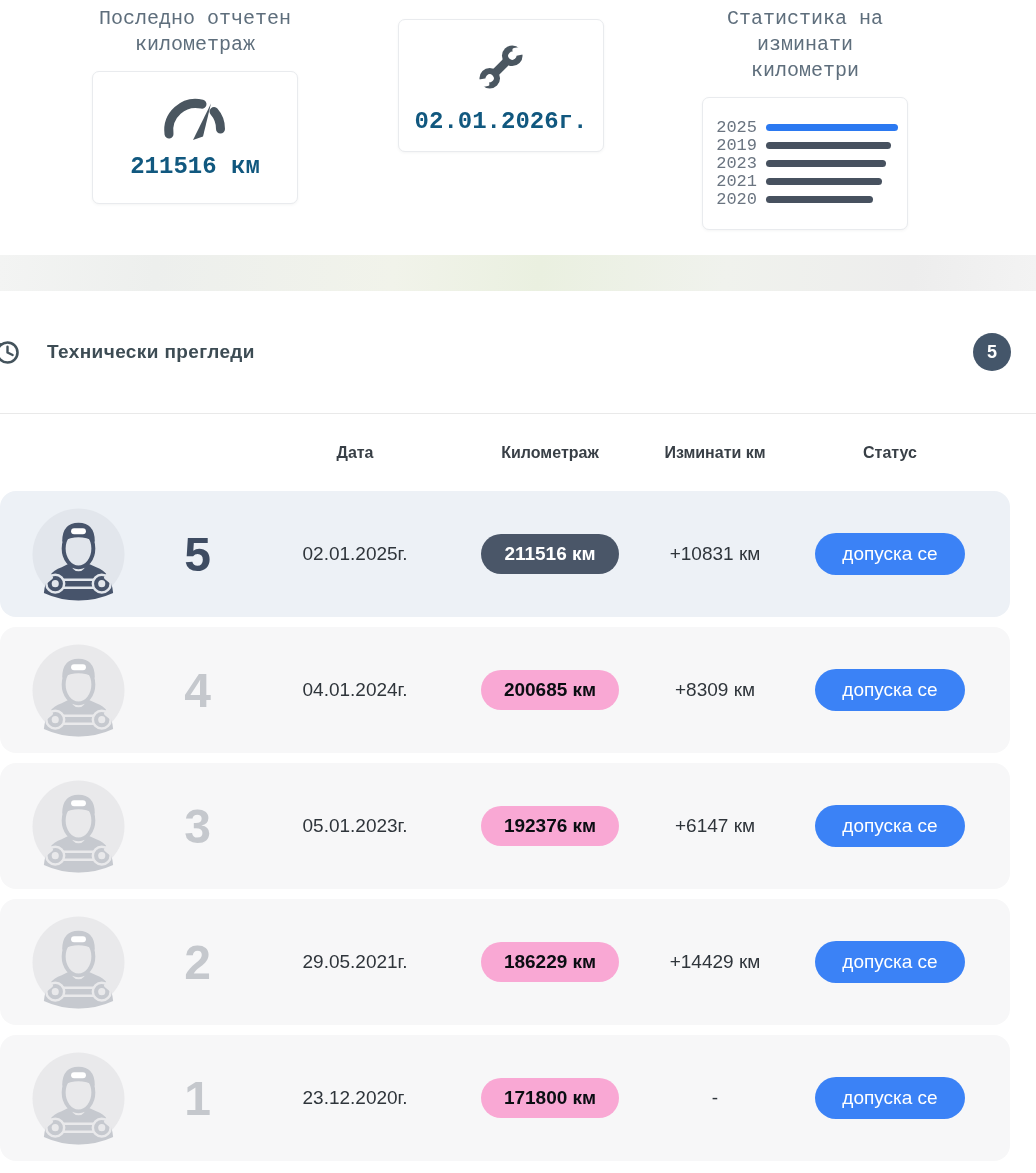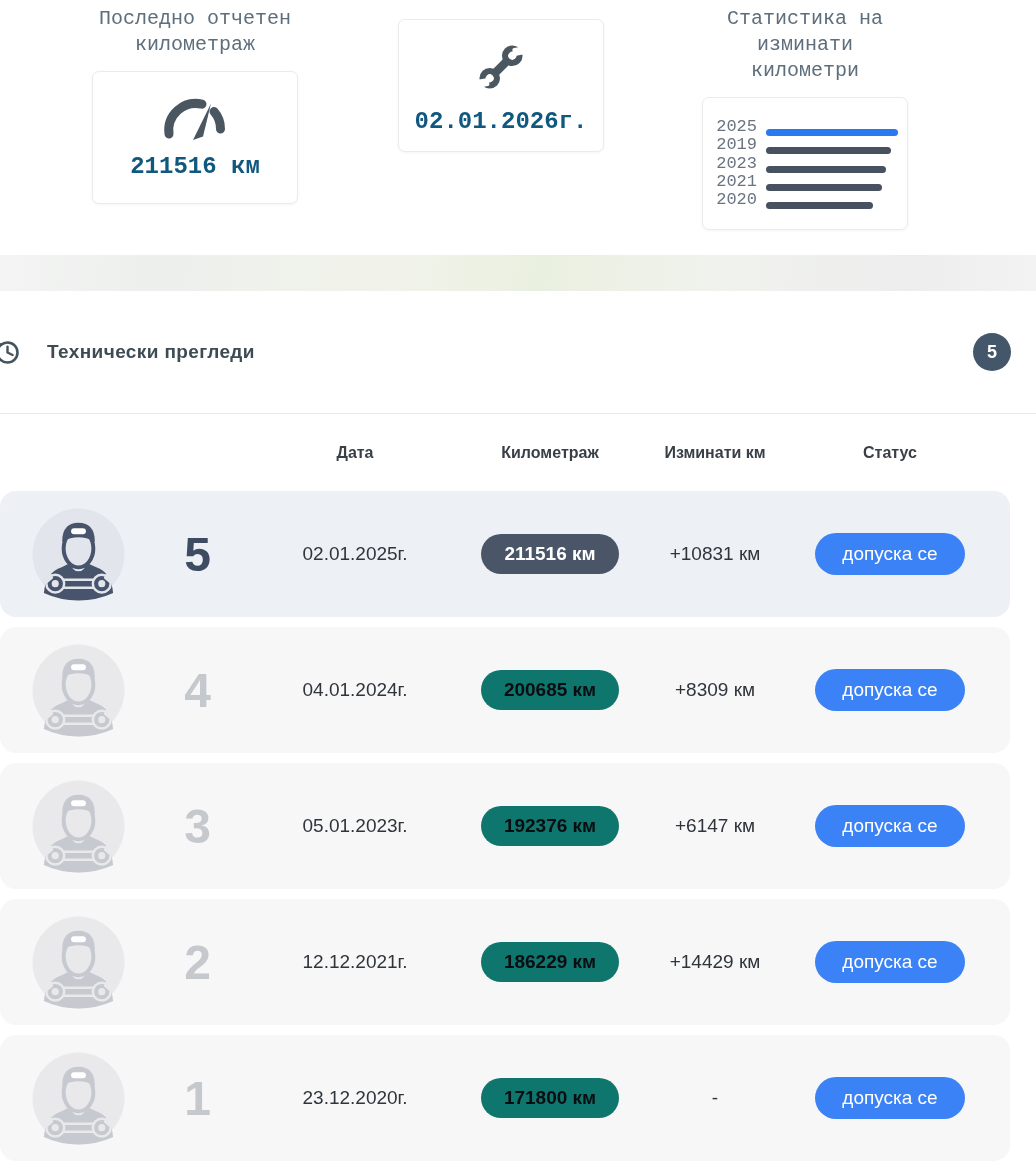--- a/index.html
+++ b/index.html
@@ -10,21 +10,21 @@
   .cardgroup{position:absolute;top:6px;width:206px;text-align:center;font-family:Liberation Mono, monospace;}
   #g1{left:92px}#g2{left:398px}#g3{left:702px}
   .card-title{font-size:20px;line-height:26px;color:#5e6e7c;}
   .card{margin-top:13px;height:133px;background:#fff;border:1px solid #e9ebee;border-radius:7px;
         box-shadow:0 1px 3px rgba(40,50,60,.05);box-sizing:border-box;
         display:flex;flex-direction:column;align-items:center;justify-content:center;}
   .card-value{font-size:24px;font-weight:bold;color:#11587f;margin-top:11px;white-space:nowrap;}
 
   
   .chart{width:100%;box-sizing:border-box;padding:0 8px;}
-  .crow{display:flex;align-items:flex-end;height:18.2px;}
+  .crow{display:flex;align-items:center;height:18.2px;}
   .cyear{width:46px;text-align:right;font-size:17px;color:#6a7480;flex:none;}
   .cbar{height:7px;border-radius:4px;margin-left:9px;flex:none;}
 
   
   .band{height:36px;background:linear-gradient(95deg,#f3f4f3 0%,#edefed 15%,#f1f3ea 38%,#eaf0e0 52%,#f0f2ed 70%,#ededed 88%,#f3f3f3 100%);}
 
   
   .shead{height:122px;display:flex;align-items:center;border-bottom:1px solid #e9e9e9;}
   .clockwrap{margin-left:-7px;flex:none;display:flex;}
   .stitle{font-size:19px;font-weight:bold;color:#3d4c54;margin-left:27px;letter-spacing:.4px;}
@@ -37,21 +37,21 @@
   .th{font-size:16px;font-weight:bold;color:#383f46;text-align:center;white-space:nowrap;}
 
   .row{height:126px;border-radius:16px;background:#f7f7f8;margin-bottom:10px;
        --icon:#c6c9cf;--circle:#e9e9eb;--numcolor:#c5c8cd;}
   .row.active{background:#edf1f6;--icon:#47546b;--circle:#e2e6ec;--numcolor:#3e4c62;}
   .avwrap{padding-left:32px;}
   svg.avatar{width:93px;height:93px;display:block;}
   .rnum{font-size:48px;font-weight:bold;color:var(--numcolor);text-align:center;}
   .rdate,.rdelta{font-size:19px;color:#2f353b;text-align:center;white-space:nowrap;}
   .pill{justify-self:center;padding:9px 23px;border-radius:21px;font-size:19px;font-weight:bold;
-        background:#0f766e;color:#0a0d12;white-space:nowrap;}
+        background:#f9a8d4;color:#0a0d12;white-space:nowrap;}
   .row.active .pill{background:#4a5668;color:#fff;}
   .rstatus{justify-self:center;}
   .btn{height:42px;padding:0 27px;border:none;border-radius:21px;background:#3b82f6;color:#fff;
        font-size:19px;font-family:inherit;cursor:pointer;white-space:nowrap;}
 </style>
 </head>
 <body>
 
 <div class="top">
 
@@ -241,21 +241,21 @@
         </g>
         <g style="fill:var(--circle)">
           <circle cx="23.5" cy="76.5" r="3.6"></circle>
           <circle cx="70.5" cy="76.5" r="3.6"></circle>
           <rect x="11" y="68" width="10" height="6.5" rx="2" transform="rotate(-40 16 71)"></rect>
           <rect x="73" y="68" width="10" height="6.5" rx="2" transform="rotate(40 78 71)"></rect>
         </g>
       </svg>
     </div>
     <div class="rnum">2</div>
-    <div class="rdate">12.12.2021г.</div>
+    <div class="rdate">29.05.2021г.</div>
     <div class="pill">186229 км</div>
     <div class="rdelta">+14429 км</div>
     <div class="rstatus"><button class="btn">допуска се</button></div>
   </div>
 
   <div class="grid row">
     <div class="avwrap">
       <svg class="avatar" viewBox="0 0 94 94">
         <circle cx="47" cy="47" r="46.5" style="fill:var(--circle)"></circle>
         <ellipse cx="47" cy="41" rx="15" ry="19" style="fill:none;stroke:var(--icon);stroke-width:4"></ellipse>

